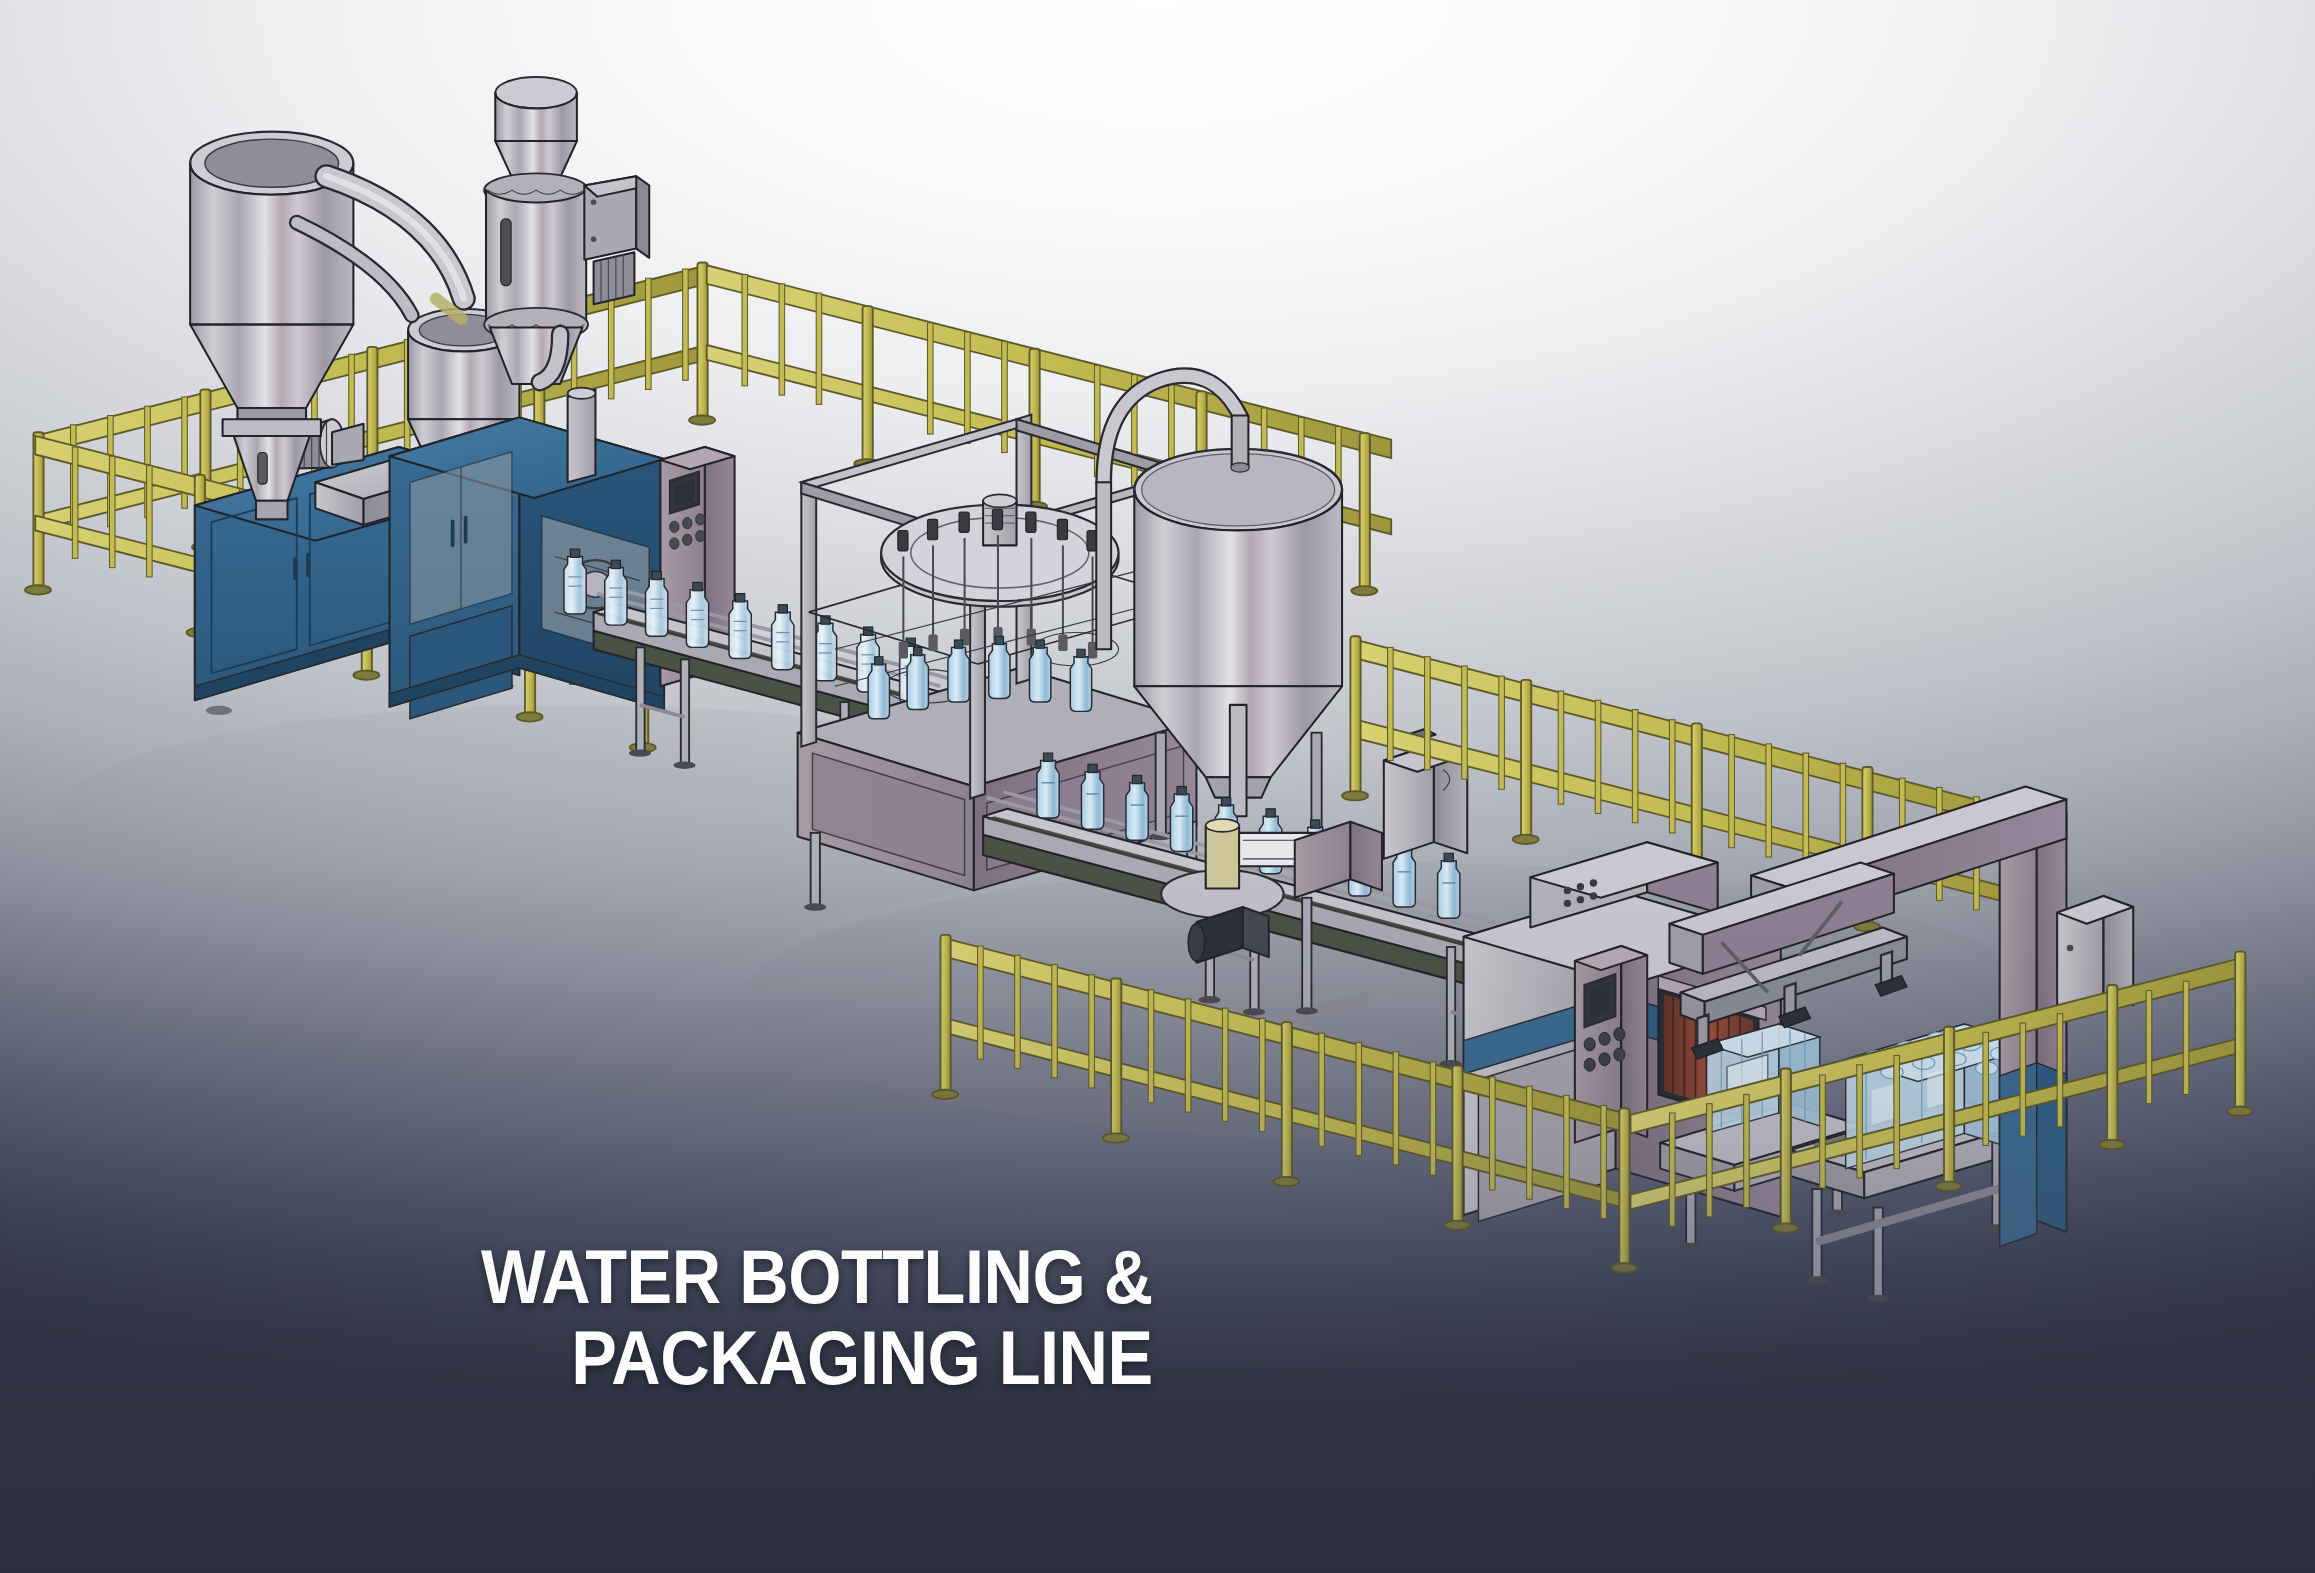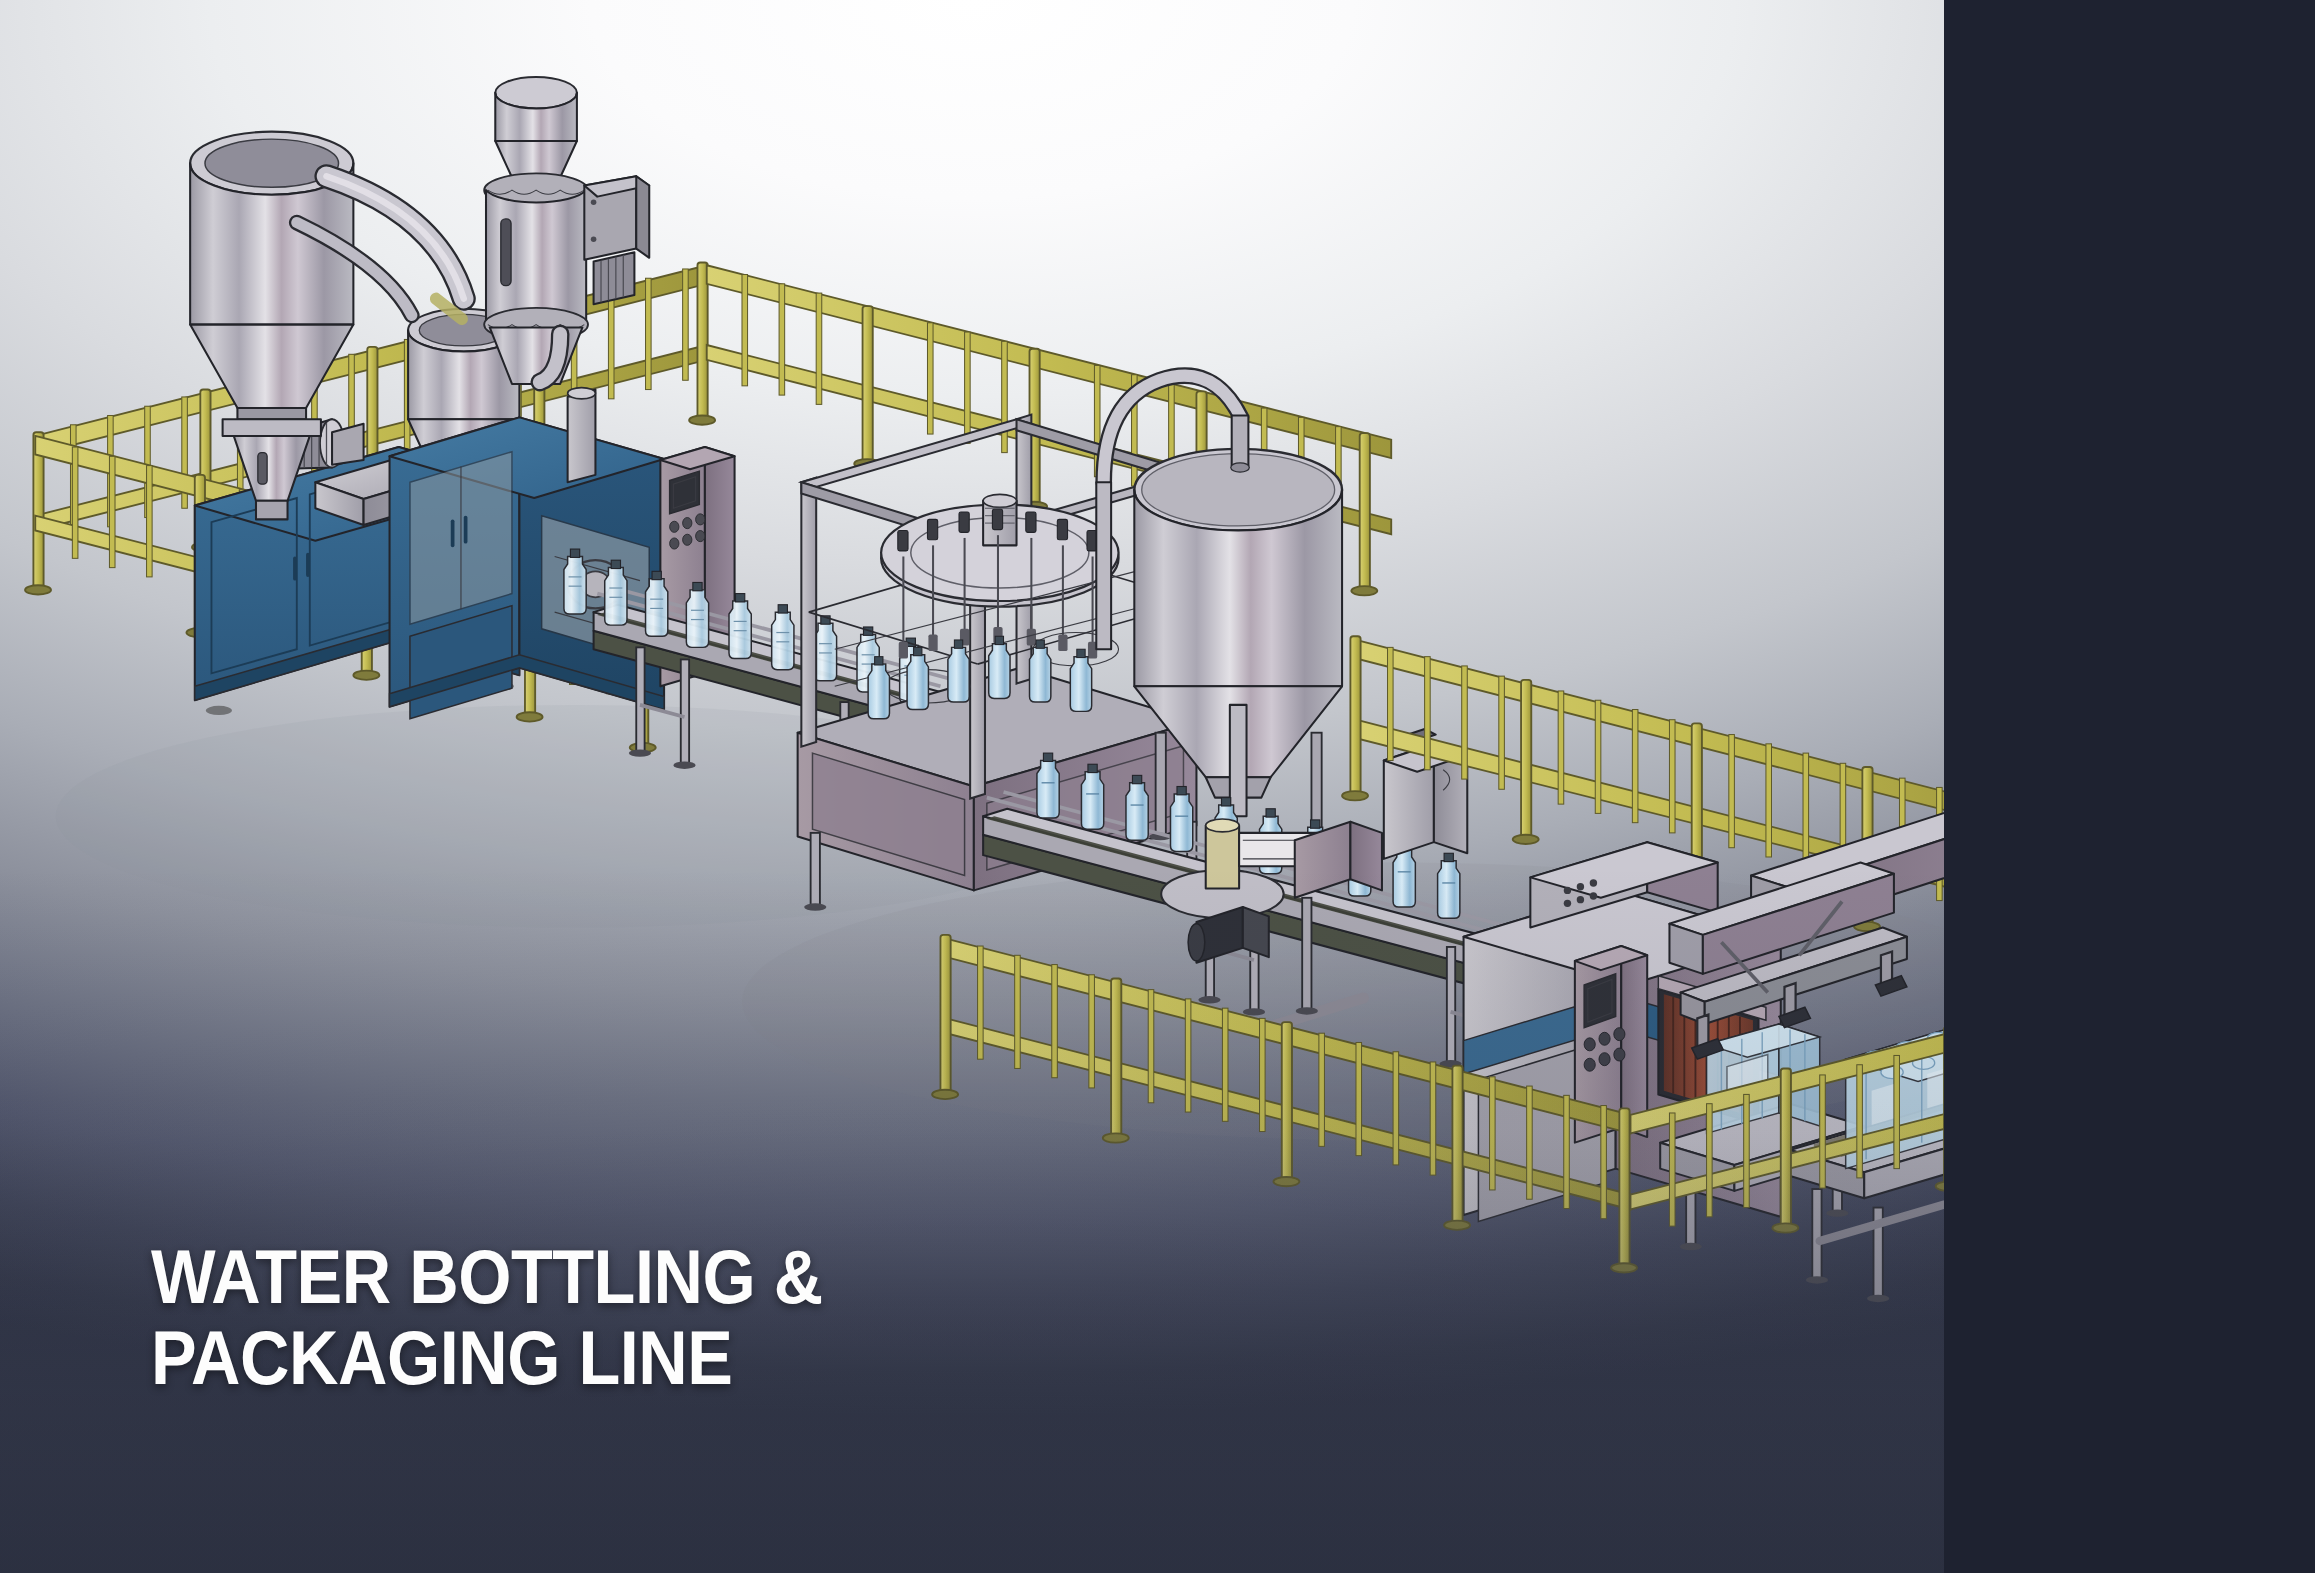--- a/index.html
+++ b/index.html
@@ -1,21 +1,22 @@
 <!DOCTYPE html>
 <html style="font-size:15px"><head>
 <meta charset="utf-8">
 <title>Water Bottling &amp; Packaging Line</title>
 <style>
   html,body{margin:0;padding:0;background:#1e2230;}
   #stage{
-    position:relative;width:1944px;height:1573px;overflow:hidden;
+    position:relative;width:2315px;height:1573px;overflow:hidden;
     font-family:"Liberation Sans","DejaVu Sans",sans-serif;
     background:
       radial-gradient(140% 90% at 50% 0%, #ffffff 0%, #fbfbfc 14%, #eceef0 28%, #d9dbdf 40%, #c3c6cc 52%, #a9adb6 62%, #8d919d 71%, #6f7485 79%, #555a70 86%, #3e4358 92%, #2f3447 97%, #2a2f42 100%);
+    text-align: right;
   }
   
   .vignette{position:absolute;inset:0;pointer-events:none;
     background:linear-gradient(180deg, rgba(255,255,255,0) 55%, rgba(35,40,58,.10) 72%, rgba(30,34,50,.30) 86%, rgba(26,30,44,.45) 100%);}
   
   .title{
     position:absolute;left:151px;top:1236px;width:1113px;
     color:#fdfdfd;font-weight:700;font-size:76px;line-height:1.07;
     letter-spacing:-0.5px;transform:scaleX(.90);transform-origin:left top;
     text-shadow:0 2.8px 9.3px rgba(0,0,0,.45);

